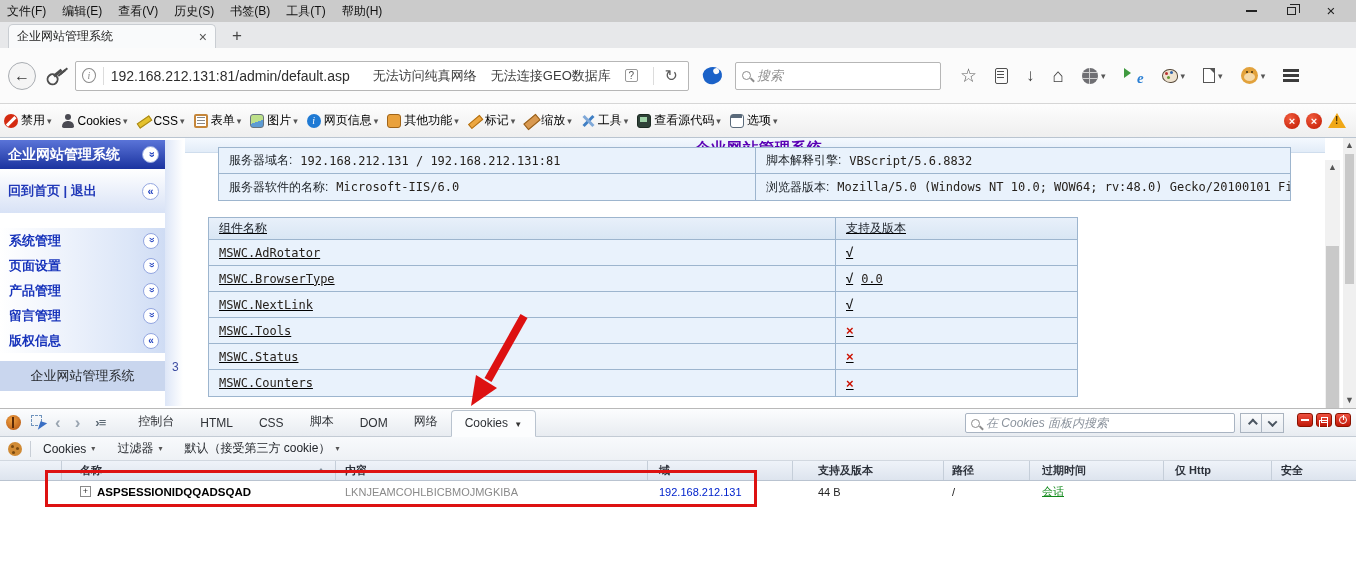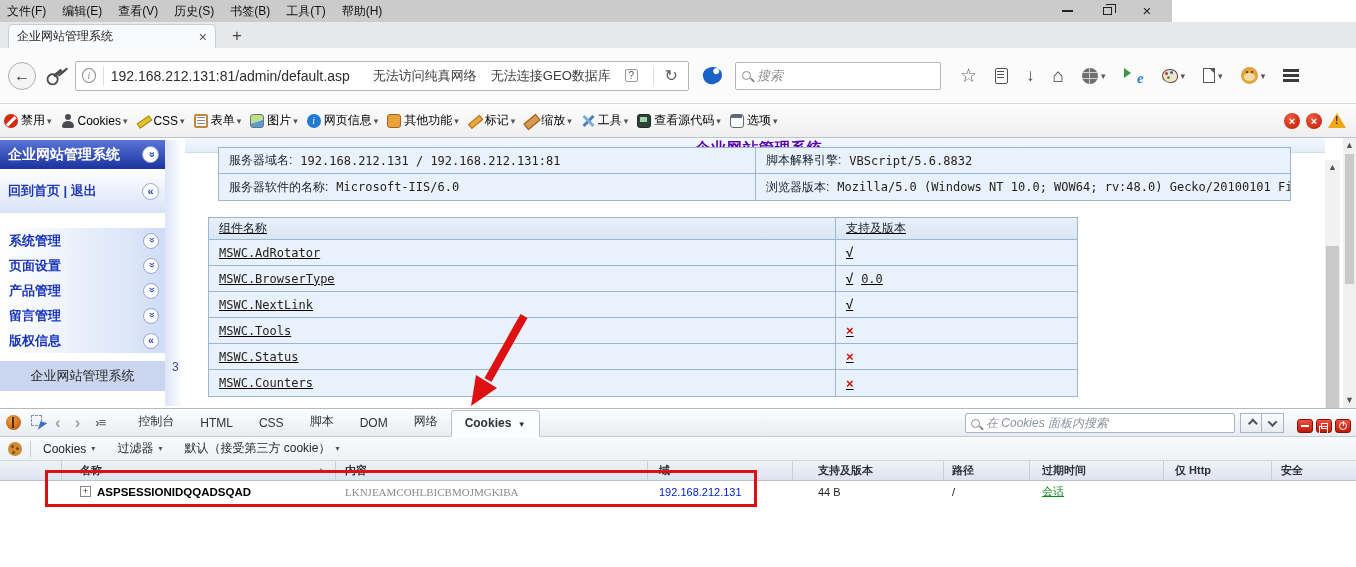--- a/index.html
+++ b/index.html
@@ -1,19 +1,19 @@
 <!DOCTYPE html>
 <html><head>
 <meta charset="utf-8">
 <style>
   * { margin:0; padding:0; box-sizing:border-box; }
   html,body { width:1356px; height:567px; overflow:hidden; font-family:"Liberation Sans", sans-serif; background:#fff; }
 
   
-  #titlebar { position:absolute; left:0; top:0; width:1172px; height:22px; background:#cbcbcb; display:flex; align-items:center; }
+  #titlebar { position:absolute; left:0; top:0; width:1356px; height:22px; background:#cbcbcb; display:flex; align-items:center; }
   .menu-item { font-size:12px; color:#111; margin-right:2px; padding:2px 7px; cursor:default; }
   #win-controls { margin-left:auto; display:flex; align-items:center; gap:26px; padding-right:18px; }
   .win-btn { width:14px; height:12px; display:flex; align-items:center; justify-content:center; color:#222; }
   .glyph-min { width:11px; height:2px; background:#222; display:inline-block; }
   .glyph-restore { width:9px; height:8px; border:1.5px solid #222; display:inline-block; position:relative; background:#cbcbcb; }
   .glyph-restore::before { content:""; position:absolute; left:2px; top:-4px; width:9px; height:8px; border:1.5px solid #222; border-bottom:none; border-left:none; }
   .glyph-close { font-size:15px; line-height:10px; color:#222; }
 
   
   #tabbar { position:absolute; left:0; top:22px; width:1356px; height:26px; background:#e7e8ea; }
@@ -152,23 +152,23 @@
   .fb-left { display:flex; align-items:center; height:100%; padding-left:6px; gap:4px; }
   .bug-icon { width:15px; height:15px; border-radius:50%; background:radial-gradient(circle at 40% 35%, #f0a040, #b05010); position:relative; }
   .bug-icon::after { content:""; position:absolute; left:6px; top:2px; width:2px; height:11px; background:#5a2a08; }
   .inspect-icon { width:15px; height:15px; position:relative; margin-left:6px; }
   .inspect-icon::before { content:""; position:absolute; left:0; top:0; width:9px; height:9px; border:1.5px dashed #6f93bd; }
   .inspect-icon::after { content:""; position:absolute; right:0; bottom:-1px; width:0; height:0; border-top:9px solid #3a6fc4; border-right:7px solid transparent; transform:rotate(18deg); }
   .fb-chev { font-size:17px; font-weight:bold; color:#9aa5b1; padding:0 5px; line-height:22px; }
   .fb-console-ic { font-size:13px; font-weight:bold; color:#5a6772; padding:0 6px; letter-spacing:-1px; }
   .fb-tabs { display:flex; align-items:flex-end; height:100%; margin-left:14px; }
   .fb-tab { font-size:12px; color:#2e3136; padding:5px 13px 6px; }
-  .fb-tab.active { background:#fcfdfe; border:1px solid #b9c3cf; border-bottom:1px solid #fcfdfe; border-radius:4px 4px 0 0; font-weight:bold; margin-bottom:-1px; }
+  .fb-tab.active { background:#fcfdfe; border:1px solid #b9c3cf; border-bottom:1px solid #fcfdfe; border-radius:4px 4px 0 0; font-weight:normal; margin-bottom:-1px; }
   .fb-tab.active .caret { font-size:8px; color:#333; }
-  .fb-right { margin-left:auto; display:flex; align-items:flex-end; gap:5px; padding:0 5px 3px 0; }
+  .fb-right { margin-left:auto; display:flex; align-items:flex-start; gap:5px; padding:0 5px 3px 0; }
   #fb-search { width:270px; height:20px; border:1px solid #a9b4c2; border-radius:2px; background:#fff; display:flex; align-items:center; padding:0 5px; }
   #fb-search-input { border:none; outline:none; width:230px; font-size:12px; font-style:italic; color:#333; background:transparent; }
   #fb-search-input::placeholder { color:#8b939d; font-style:italic; }
   .updown { display:flex; }
   .ud-btn { width:22px; height:20px; border:1px solid #aab4c0; background:linear-gradient(#fafbfc,#e8ecf1); display:flex; align-items:center; justify-content:center; }
   .ud-btn + .ud-btn { border-left:none; }
   .chev-css { width:7px; height:7px; border-left:2px solid #4a5560; border-bottom:2px solid #4a5560; display:inline-block; }
   .chev-up { transform:rotate(135deg) translate(-1px,-1px); }
   .chev-dn { transform:rotate(-45deg) translate(1px,-1px); }
   .fb-winbtns { display:flex; gap:3px; margin-left:8px; }
@@ -187,21 +187,21 @@
   .ck-menu { display:flex; align-items:center; margin-right:22px; }
   .ck-menu .caret { margin-left:5px; font-size:8px; }
 
   
   #ck-head { position:absolute; left:0; top:461px; width:1356px; height:20px; background:linear-gradient(#eff3f9,#dde4ee); border-bottom:1px solid #b9c3d0; display:flex; font-size:11px; font-weight:bold; color:#2c313a; }
   .ckh-cell { border-right:1px solid #c5ced9; display:flex; align-items:center; position:relative; }
   #ck-row { position:absolute; left:0; top:481px; width:1356px; height:21px; background:#fff; display:flex; font-size:11px; align-items:center; }
   .ckr-cell { display:flex; align-items:center; height:100%; overflow:hidden; white-space:nowrap; }
   .c-gutter { width:62px; }
   .c-name { width:274px; padding-left:18px; }
-  .c-content { width:312px; padding-left:9px;font-family:Liberation Serif, serif; }
+  .c-content { width:312px; padding-left:9px; }
   .c-domain { width:145px; padding-left:11px; }
   .c-size { width:151px; padding-left:25px; }
   .c-path { width:86px; padding-left:8px; }
   .c-exp { width:134px; padding-left:12px; }
   .c-http { width:108px; padding-left:11px; }
   .c-secure { width:84px; padding-left:9px; border-right:none !important; }
   .sort-tri { position:absolute; right:10px; top:7px; width:0; height:0; border-left:4px solid transparent; border-right:4px solid transparent; border-bottom:5px solid #7e8b99; }
   .expander { width:11px; height:11px; border:1px solid #8a8a8a; background:#fdfdfd; color:#333; font-size:9px; line-height:9px; text-align:center; margin-right:6px; flex:none; }
   #ck-row .ckr-name-text { font-weight:bold; color:#000; font-size:11.5px; }
   #ck-row .ckr-content-text { color:#8a8a8a; }

